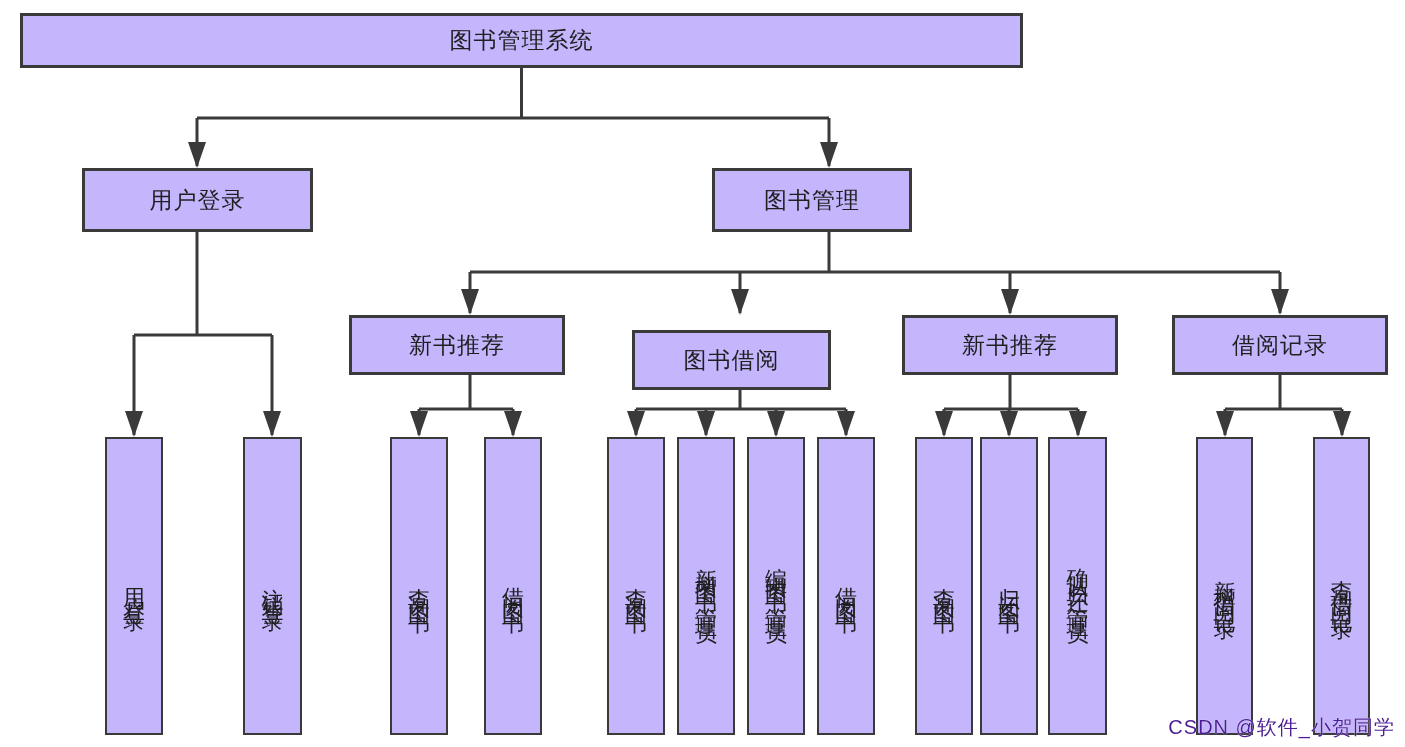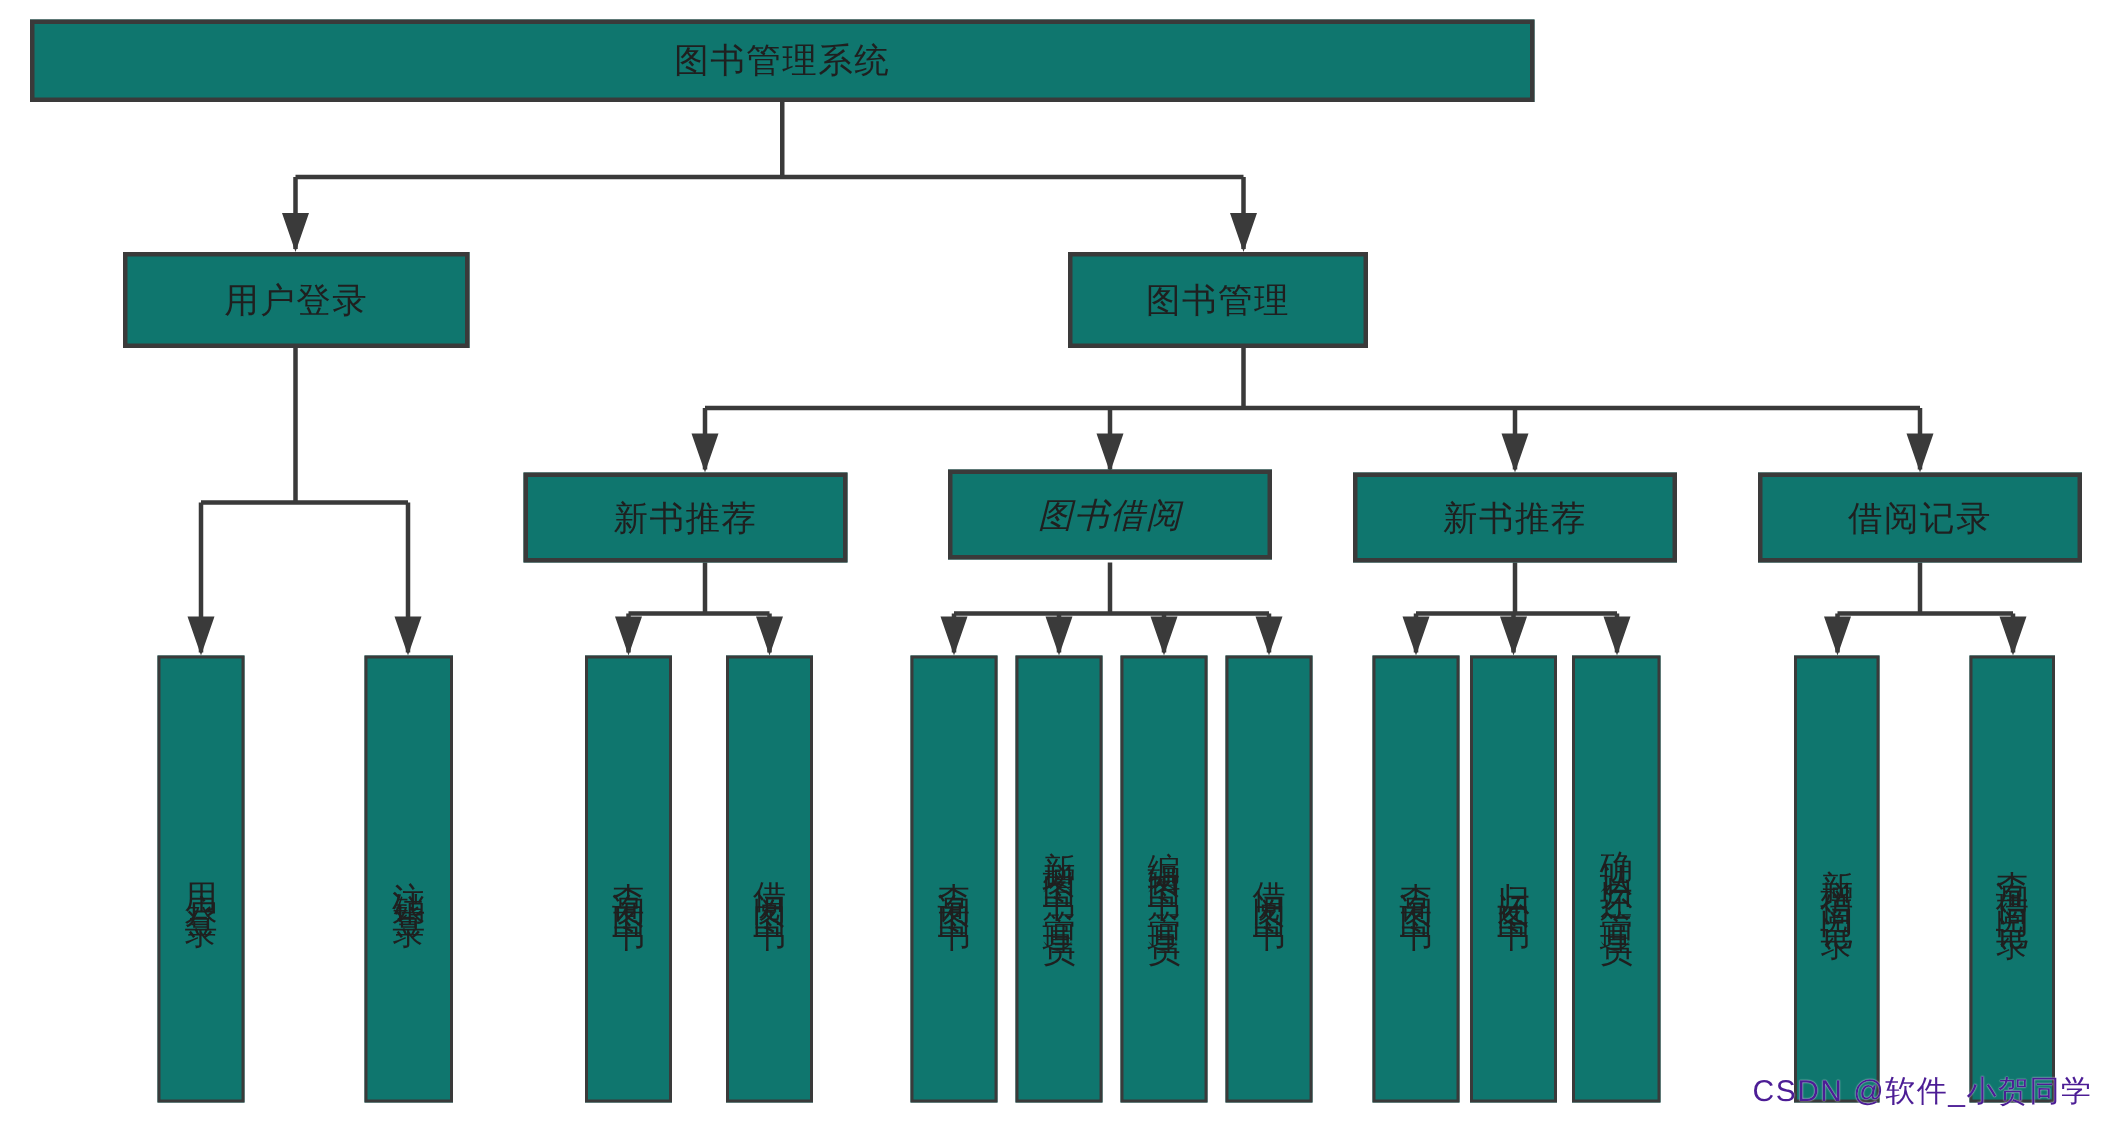--- a/index.html
+++ b/index.html
@@ -2,21 +2,21 @@
 <html lang="zh"><head>
 <meta charset="utf-8">
 <style>
   html,body{margin:0;padding:0;background:#ffffff;}
   .canvas{
     position:relative;width:1405px;height:747px;background:#ffffff;overflow:hidden;
     font-family:"Liberation Sans","DejaVu Sans",sans-serif;color:#1f1f1f;
   }
   .connectors{position:absolute;left:0;top:0;}
   .node{
-    position:absolute;box-sizing:border-box;background:#0f766e;
+    position:absolute;box-sizing:border-box;background:#c4b5fd;
     border:3px solid #3a3a3a;display:flex;align-items:center;justify-content:center;
   }
   .hnode{font-size:23px;letter-spacing:1px;}
   .leaf{
     font-size:22px;letter-spacing:8px;
     writing-mode:vertical-rl;text-orientation:mixed;
     line-height:1;border-width:2.5px;
   }
   .watermark{
     position:absolute;right:10px;bottom:6px;
@@ -54,21 +54,21 @@
       M935 411 h18 L944 437 Z  M1000 411 h18 L1009 437 Z M1069 411 h18 L1078 437 Z
       M1216 411 h18 L1225 437 Z M1333 411 h18 L1342 437 Z"></path>
   </svg>
 
   <div class="node hnode" style="left:20px;top:13px;width:1003px;height:55px;">图书管理系统</div>
 
   <div class="node hnode" style="left:82px;top:168px;width:231px;height:64px;">用户登录</div>
   <div class="node hnode" style="left:712px;top:168px;width:200px;height:64px;">图书管理</div>
 
   <div class="node hnode" style="left:349px;top:315px;width:216px;height:60px;">新书推荐</div>
-  <div class="node hnode" style="left:632px;top:313px;width:216px;height:60px;font-style:italic;">图书借阅</div>
+  <div class="node hnode" style="left:632px;top:330px;width:199px;height:60px;">图书借阅</div>
   <div class="node hnode" style="left:902px;top:315px;width:216px;height:60px;">新书推荐</div>
   <div class="node hnode" style="left:1172px;top:315px;width:216px;height:60px;">借阅记录</div>
 
   <div class="node leaf" style="left:105px;top:437px;width:58px;height:298px;">用户登录</div>
   <div class="node leaf" style="left:243px;top:437px;width:59px;height:298px;">注销登录</div>
 
   <div class="node leaf" style="left:390px;top:437px;width:58px;height:298px;">查询图书</div>
   <div class="node leaf" style="left:484px;top:437px;width:58px;height:298px;">借阅图书</div>
 
   <div class="node leaf" style="left:607px;top:437px;width:58px;height:298px;">查询图书</div>

